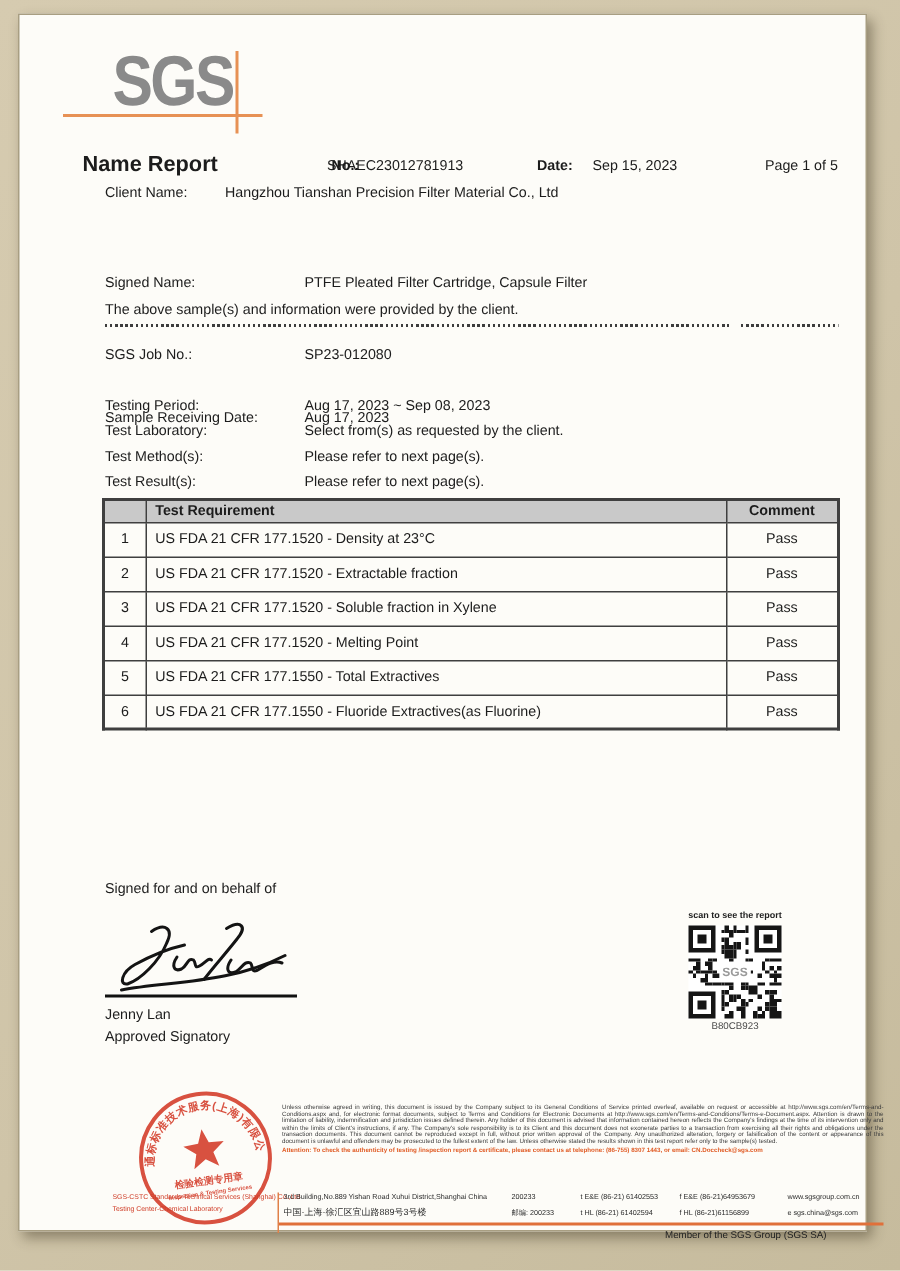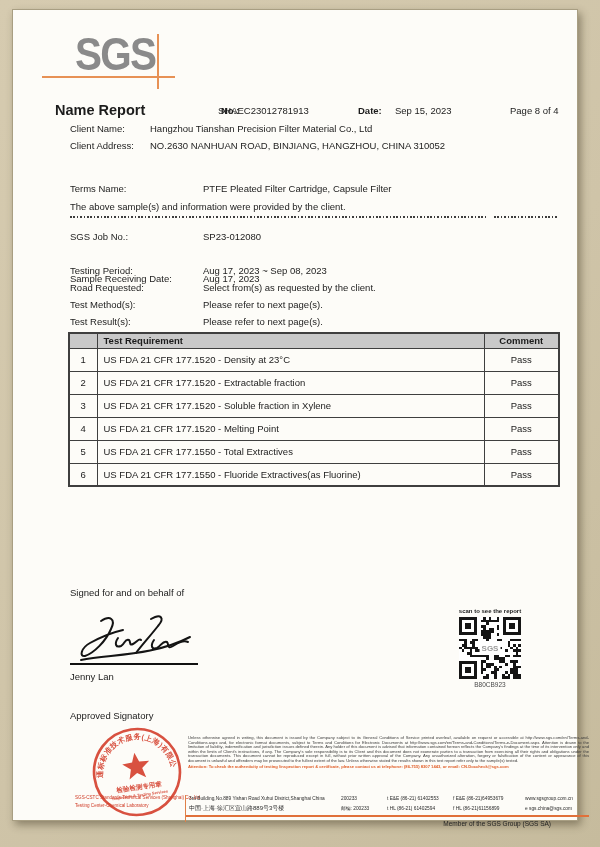--- a/index.html
+++ b/index.html
@@ -101,50 +101,47 @@
 
       <div class="logo-text">SGS</div>
       <div class="crop-h"></div>
       <div class="crop-v"></div>
 
       <div class="report-title">Name Report</div>
       <span class="pos hdr-lbl" style="left:184px;top:95px;padding-left:24px;">No.:</span>
       <span class="pos" style="left:205px;top:95px;">SHAEC23012781913</span>
       <span class="pos hdr-lbl" style="left:345px;top:95px;">Date:</span>
       <span class="pos" style="left:382px;top:95px;">Sep 15, 2023</span>
-      <span class="pos" style="left:497px;top:95px;">Page 8 of 4</span>
+      <span class="pos" style="left:497px;top:95px;">Page 1 of 5</span>
 
       <div class="lblrow" style="top:113px;">
         <span class="lbl client-lbl">Client Name:</span><span>Hangzhou Tianshan Precision Filter Material Co., Ltd</span>
       </div>
-      <div class="lblrow" style="top:130px;">
-        <span class="lbl client-lbl">Client Address:</span><span>NO.2630 NANHUAN ROAD, BINJIANG, HANGZHOU, CHINA 310052</span>
-      </div>
 
       <div class="lblrow" style="top:173px;">
-        <span class="lbl detail-lbl">Terms Name:</span><span>PTFE Pleated Filter Cartridge, Capsule Filter</span>
+        <span class="lbl detail-lbl">Signed Name:</span><span>PTFE Pleated Filter Cartridge, Capsule Filter</span>
       </div>
       <div class="lblrow" style="top:191px;">The above sample(s) and information were provided by the client.</div>
       <div class="sep-dots">
           <i class="s1"></i>
           <span class="gap"></span>
           <i class="s2"></i>
         </div>
 
       <div class="lblrow" style="top:221px;">
         <span class="lbl detail-lbl">SGS Job No.:</span><span>SP23-012080</span>
       </div>
       <div class="lblrow" style="top:238px;margin-top:25px;">
         <span class="lbl detail-lbl">Sample Receiving Date:</span><span>Aug 17, 2023</span>
       </div>
       <div class="lblrow" style="top:255px;">
         <span class="lbl detail-lbl">Testing Period:</span><span>Aug 17, 2023 ~ Sep 08, 2023</span>
       </div>
       <div class="lblrow" style="top:272px;">
-        <span class="lbl detail-lbl">Road Requested:</span><span>Select from(s) as requested by the client.</span>
+        <span class="lbl detail-lbl">Test Laboratory:</span><span>Select from(s) as requested by the client.</span>
       </div>
       <div class="lblrow" style="top:289px;">
         <span class="lbl detail-lbl">Test Method(s):</span><span>Please refer to next page(s).</span>
       </div>
       <div class="lblrow" style="top:306px;">
         <span class="lbl detail-lbl">Test Result(s):</span><span>Please refer to next page(s).</span>
       </div>
 
       <table class="results">
         <colgroup>
@@ -196,21 +193,21 @@
         <g fill="none" stroke="#141414" stroke-width="2" stroke-linecap="round">
           <path d="M30,11 C39,5 45,9 40,19 C35,31 23,43 14,46 C8,47 10,38 19,33 C30,27 43,22 52,20"></path>
           <path d="M47,28 C43,34 45,38 50,36 C54,34 54,28 58,30 C60,32 58,36 62,34 C66,32 68,28 70,30"></path>
           <path d="M80,9 C90,3 94,8 87,16 C80,25 71,35 65,43"></path>
           <path d="M83,30 C79,36 81,40 86,38 C90,36 92,30 96,32 C98,34 96,40 102,36 C107,33 112,30 117,32"></path>
           <path d="M10,50 C42,44 82,46 119,27"></path>
         </g>
       </svg>
       <div class="sig-line"></div>
       <div class="lblrow" style="top:661px;">Jenny Lan</div>
-      <div class="lblrow" style="top:700px;">Approved Signatory</div>
+      <div class="lblrow" style="top:676px;">Approved Signatory</div>
 
       <div class="qr-wrap">
         <div class="qr-caption">scan to see the report</div>
         <div class="qr-box">
           <div class="qr-grid">
               <i style="grid-row:1;grid-column:10"></i>
               <i style="grid-row:1;grid-column:12"></i>
               <i style="grid-row:1;grid-column:15"></i>
               <i style="grid-row:2;grid-column:9"></i>
               <i style="grid-row:2;grid-column:10"></i>

